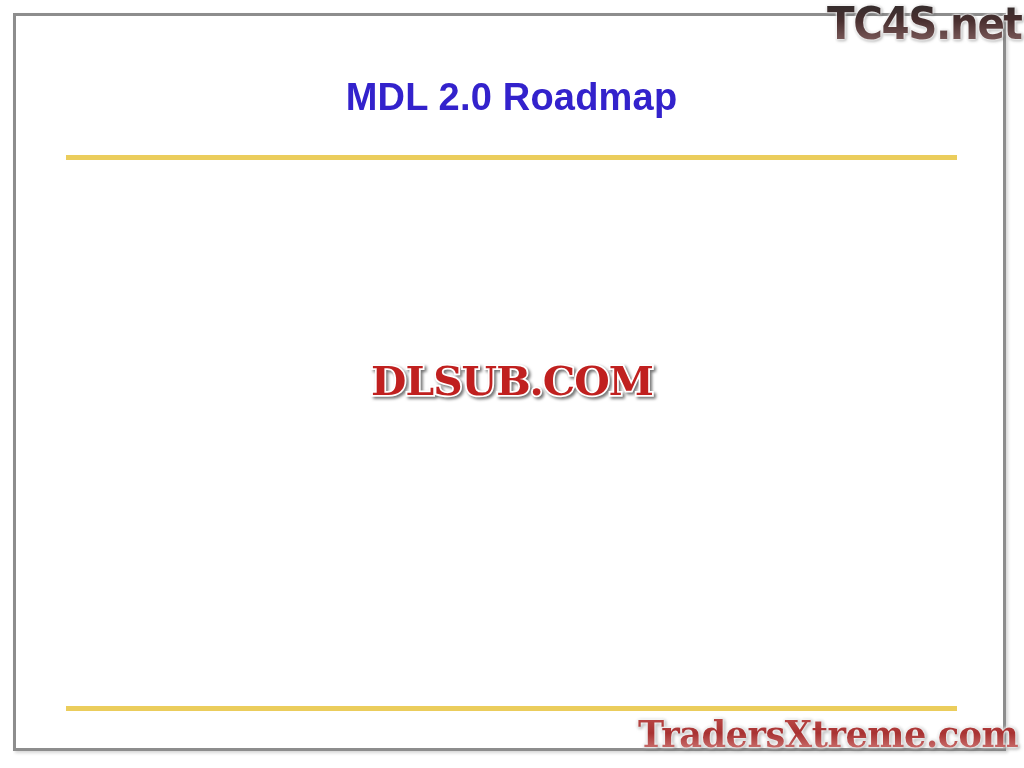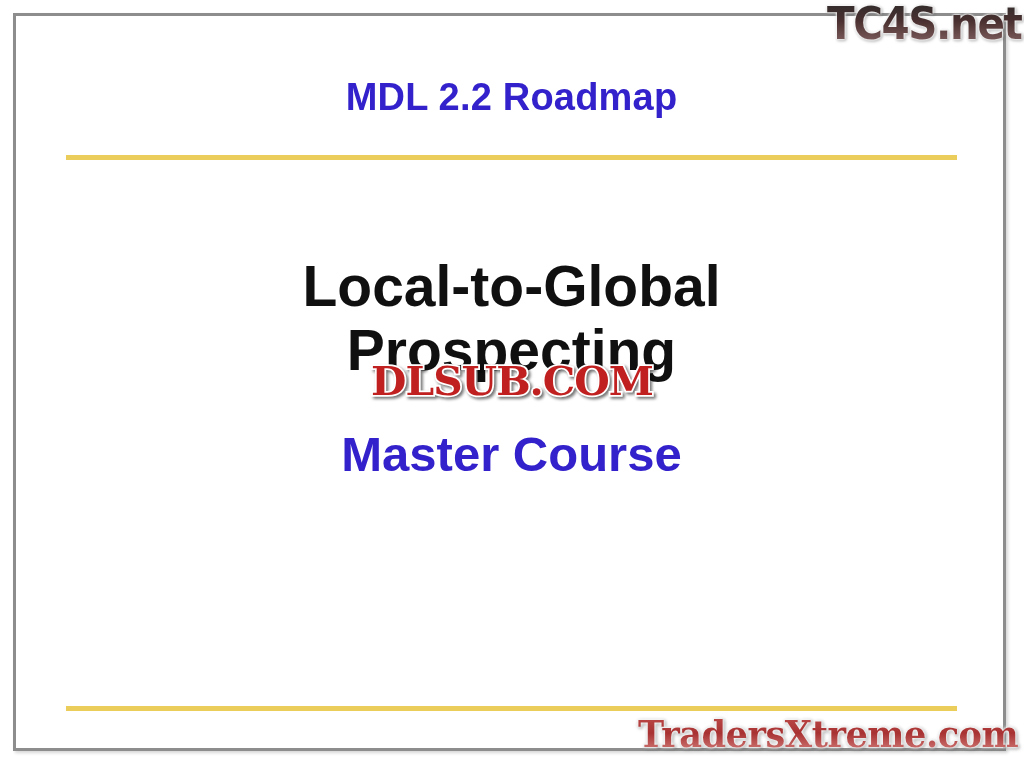--- a/index.html
+++ b/index.html
@@ -145,29 +145,24 @@
     filter: drop-shadow(2px 2px 1.5px rgba(0,0,0,0.55));
   }
 </style>
 </head>
 <body>
 
 <div id="slide">
 
   <div id="slide-frame"></div>
 
-  <div id="slide-title">MDL 2.2 Roadmap</div>
+  <div id="slide-title">MDL 2.0 Roadmap</div>
 
   <div class="gold-rule" id="rule-top"></div>
 
-  <div id="body-block">
-    <div class="body-line line-dark">Local-to-Global</div>
-    <div class="body-line line-dark">Prospecting</div>
-    <div class="body-line line-accent">Master Course</div>
-  </div>
 
   <div class="gold-rule" id="rule-bottom"></div>
 
   <div class="watermark" id="wm-tc4s">TC4S.net</div>
 
   <div class="watermark" id="wm-dlsub">DLSUB.COM</div>
 
   <div class="watermark" id="wm-tradersxtreme">TradersXtreme.com</div>
 
 </div>

